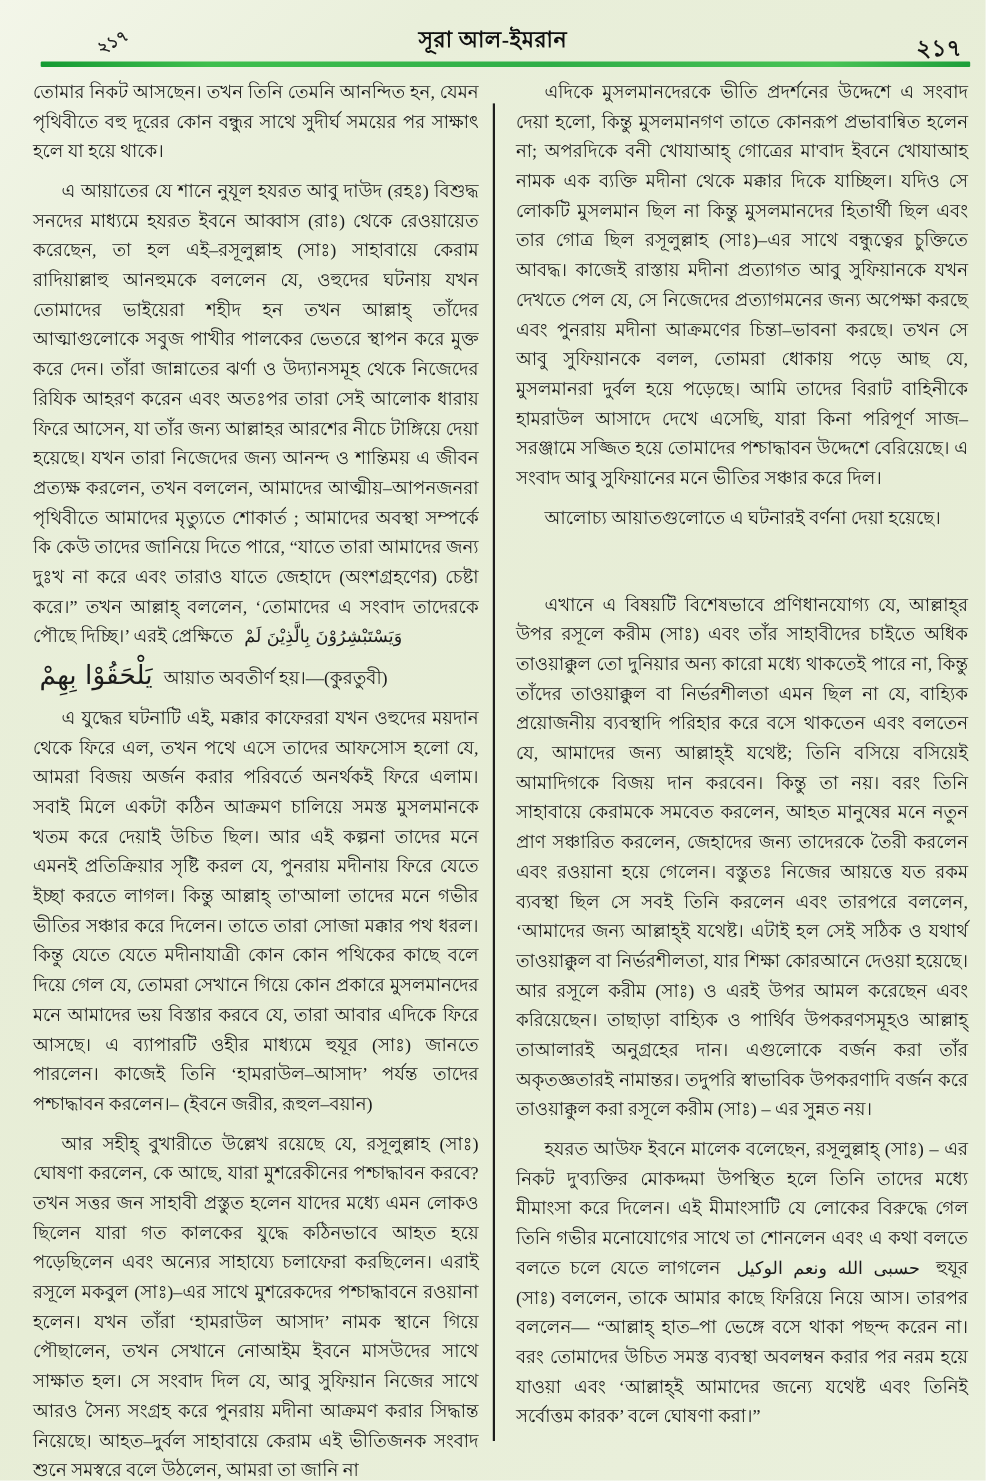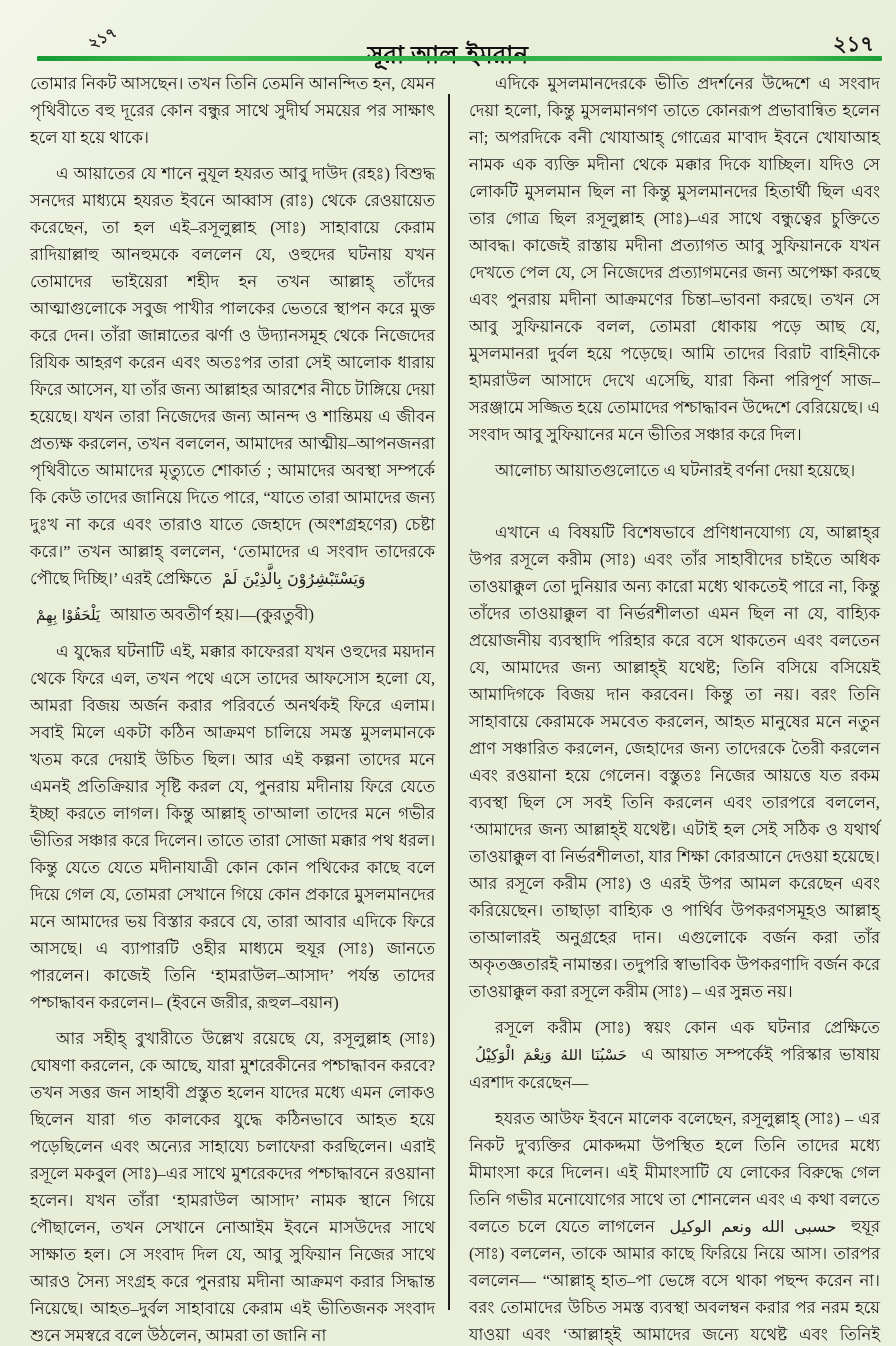--- a/index.html
+++ b/index.html
@@ -14,23 +14,23 @@
   .page{position:absolute;inset:0;}
   
   .header{position:absolute;top:0;left:0;right:0;height:62px;}
   .pn-left{
     position:absolute;left:88px;top:26px;
     font-size:15px;font-weight:bold;
     transform:rotate(-28deg);
     color:#222;
   }
   .title{
-    position:absolute;left:0;right:0;top:36px;
+    position:absolute;left:0;right:0;top:21px;
     text-align:center;
-    font-size:24px;font-weight:bold;color:#101010;
+    font-size:20px;font-weight:bold;color:#101010;
     letter-spacing:.5px;
   }
   .pn-right{
     position:absolute;right:22px;top:28px;
     font-size:21px;font-weight:bold;color:#161616;
   }
   .green-rule{
     position:absolute;left:37px;right:14px;top:56px;height:5px;
     background:linear-gradient(90deg,#159a33,#3fbf4e 18%,#2fae47 55%,#48c355 85%,#1d9e3a);
     border-radius:1px;
@@ -50,29 +50,29 @@
   .col-left{padding-right:6px;}
   .col-right{padding-left:12px;width:420px;}
   .divider{
     width:2px;
     background:#1d1d1d;
     margin:24px 7px 36px 7px;
   }
   p{margin:0 0 9px 0;}
   p.indent{text-indent:26px;}
   p.no-indent{text-indent:0;}
-  .gap-before{margin-top:35px;}
+  .gap-before{margin-top:52px;}
   .ar{
     font-family:"DejaVu Sans",sans-serif;
     direction:rtl;unicode-bidi:embed;
     font-size:16px;
     padding:0 6px;
     white-space:nowrap;
   }
-  .ar-big{font-size:15px;}
+  .ar-big{font-size:24px;}
 </style>
 </head>
 <body>
 
 <div class="page">
 
   <div class="header">
     <div class="pn-left">২১৭</div>
     <div class="title">সূরা আল-ইমরান</div>
     <div class="pn-right">২১৭</div>
@@ -88,19 +88,18 @@
       <p class="indent">এ যুদ্ধের ঘটনাটি এই, মক্কার কাফেররা যখন ওহুদের ময়দান থেকে ফিরে এল, তখন পথে এসে তাদের আফসোস হলো যে, আমরা বিজয় অর্জন করার পরিবর্তে অনর্থকই ফিরে এলাম। সবাই মিলে একটা কঠিন আক্রমণ চালিয়ে সমস্ত মুসলমানকে খতম করে দেয়াই উচিত ছিল। আর এই কল্পনা তাদের মনে এমনই প্রতিক্রিয়ার সৃষ্টি করল যে, পুনরায় মদীনায় ফিরে যেতে ইচ্ছা করতে লাগল। কিন্তু আল্লাহ্‌ তা'আলা তাদের মনে গভীর ভীতির সঞ্চার করে দিলেন। তাতে তারা সোজা মক্কার পথ ধরল। কিন্তু যেতে যেতে মদীনাযাত্রী কোন কোন পথিকের কাছে বলে দিয়ে গেল যে, তোমরা সেখানে গিয়ে কোন প্রকারে মুসলমানদের মনে আমাদের ভয় বিস্তার করবে যে, তারা আবার এদিকে ফিরে আসছে। এ ব্যাপারটি ওহীর মাধ্যমে হুযূর (সাঃ) জানতে পারলেন। কাজেই তিনি ‘হামরাউল–আসাদ’ পর্যন্ত তাদের পশ্চাদ্ধাবন করলেন।– (ইবনে জরীর, রূহুল–বয়ান)</p>
       <p class="indent"><span>আর সহীহ্‌ বুখারীতে উল্লেখ রয়েছে যে, রসূলুল্লাহ (সাঃ) ঘোষণা করলেন, কে আছে, যারা মুশরেকীনের পশ্চাদ্ধাবন করবে? তখন সত্তর জন সাহাবী প্রস্তুত হলেন যাদের মধ্যে এমন লোকও ছিলেন যারা গত কালকের যুদ্ধে কঠিনভাবে আহত হয়ে পড়েছিলেন এবং অন্যের সাহায্যে চলাফেরা করছিলেন। এরাই রসূলে মকবুল (সাঃ)–এর সাথে মুশরেকদের পশ্চাদ্ধাবনে রওয়ানা হলেন। যখন তাঁরা ‘হামরাউল আসাদ’ নামক স্থানে গিয়ে পৌছালেন, তখন সেখানে নোআইম ইবনে মাসউদের সাথে সাক্ষাত হল। সে সংবাদ দিল যে, আবু সুফিয়ান নিজের সাথে আরও সৈন্য সংগ্রহ করে পুনরায় মদীনা আক্রমণ করার সিদ্ধান্ত নিয়েছে। আহত–দুর্বল সাহাবায়ে কেরাম এই ভীতিজনক সংবাদ শুনে সমস্বরে বলে উঠলেন, আমরা তা জানি না</span>  </p>
     </div>
 
     <div class="divider"></div>
 
     <div class="col col-right">
       <p class="indent">এদিকে মুসলমানদেরকে ভীতি প্রদর্শনের উদ্দেশে এ সংবাদ দেয়া হলো, কিন্তু মুসলমানগণ তাতে কোনরূপ প্রভাবান্বিত হলেন না; অপরদিকে বনী খোযাআহ্‌ গোত্রের মা'বাদ ইবনে খোযাআহ নামক এক ব্যক্তি মদীনা থেকে মক্কার দিকে যাচ্ছিল। যদিও সে লোকটি মুসলমান ছিল না কিন্তু মুসলমানদের হিতার্থী ছিল এবং তার গোত্র ছিল রসূলুল্লাহ (সাঃ)–এর সাথে বন্ধুত্বের চুক্তিতে আবদ্ধ। কাজেই রাস্তায় মদীনা প্রত্যাগত আবু সুফিয়ানকে যখন দেখতে পেল যে, সে নিজেদের প্রত্যাগমনের জন্য অপেক্ষা করছে এবং পুনরায় মদীনা আক্রমণের চিন্তা–ভাবনা করছে। তখন সে আবু সুফিয়ানকে বলল, তোমরা ধোকায় পড়ে আছ যে, মুসলমানরা দুর্বল হয়ে পড়েছে। আমি তাদের বিরাট বাহিনীকে হামরাউল আসাদে দেখে এসেছি, যারা কিনা পরিপূর্ণ সাজ–সরঞ্জামে সজ্জিত হয়ে তোমাদের পশ্চাদ্ধাবন উদ্দেশে বেরিয়েছে। এ সংবাদ আবু সুফিয়ানের মনে ভীতির সঞ্চার করে দিল।</p>
       <p class="indent">আলোচ্য আয়াতগুলোতে এ ঘটনারই বর্ণনা দেয়া হয়েছে।</p>
       <p class="indent gap-before">এখানে এ বিষয়টি বিশেষভাবে প্রণিধানযোগ্য যে, আল্লাহ্‌র উপর রসূলে করীম (সাঃ) এবং তাঁর সাহাবীদের চাইতে অধিক তাওয়াক্কুল তো দুনিয়ার অন্য কারো মধ্যে থাকতেই পারে না, কিন্তু তাঁদের তাওয়াক্কুল বা নির্ভরশীলতা এমন ছিল না যে, বাহ্যিক প্রয়োজনীয় ব্যবস্থাদি পরিহার করে বসে থাকতেন এবং বলতেন যে, আমাদের জন্য আল্লাহ্‌ই যথেষ্ট; তিনি বসিয়ে বসিয়েই আমাদিগকে বিজয় দান করবেন। কিন্তু তা নয়। বরং তিনি সাহাবায়ে কেরামকে সমবেত করলেন, আহত মানুষের মনে নতুন প্রাণ সঞ্চারিত করলেন, জেহাদের জন্য তাদেরকে তৈরী করলেন এবং রওয়ানা হয়ে গেলেন। বস্তুতঃ নিজের আয়ত্তে যত রকম ব্যবস্থা ছিল সে সবই তিনি করলেন এবং তারপরে বললেন, ‘আমাদের জন্য আল্লাহ্‌ই যথেষ্ট। এটাই হল সেই সঠিক ও যথার্থ তাওয়াক্কুল বা নির্ভরশীলতা, যার শিক্ষা কোরআনে দেওয়া হয়েছে। আর রসূলে করীম (সাঃ) ও এরই উপর আমল করেছেন এবং করিয়েছেন। তাছাড়া বাহ্যিক ও পার্থিব উপকরণসমূহও আল্লাহ্‌ তাআলারই অনুগ্রহের দান। এগুলোকে বর্জন করা তাঁর অকৃতজ্ঞতারই নামান্তর। তদুপরি স্বাভাবিক উপকরণাদি বর্জন করে তাওয়াক্কুল করা রসূলে করীম (সাঃ) – এর সুন্নত নয়।</p>
-      <p class="indent"><span>রসূলে করীম (সাঃ) স্বয়ং কোন এক ঘটনার প্রেক্ষিতে</span> <span class="ar ar-big">حَسْبُنَا اللهُ وَنِعْمَ الْوَكِيْلُ</span> <span>এ আয়াত সম্পর্কেই পরিস্কার ভাষায় এরশাদ করেছেন—</span></p>
       <p class="indent"><span>হযরত আউফ ইবনে মালেক বলেছেন, রসূলুল্লাহ্‌ (সাঃ) – এর নিকট দু'ব্যক্তির মোকদ্দমা উপস্থিত হলে তিনি তাদের মধ্যে মীমাংসা করে দিলেন। এই মীমাংসাটি যে লোকের বিরুদ্ধে গেল তিনি গভীর মনোযোগের সাথে তা শোনলেন এবং এ কথা বলতে বলতে চলে যেতে লাগলেন</span> <span class="ar">حسبى الله ونعم الوكيل</span> <span>হুযূর (সাঃ) বললেন, তাকে আমার কাছে ফিরিয়ে নিয়ে আস। তারপর বললেন— “আল্লাহ্‌ হাত–পা ভেঙ্গে বসে থাকা পছন্দ করেন না। বরং তোমাদের উচিত সমস্ত ব্যবস্থা অবলম্বন করার পর নরম হয়ে যাওয়া এবং ‘আল্লাহ্‌ই আমাদের জন্যে যথেষ্ট এবং তিনিই সর্বোত্তম কারক’ বলে ঘোষণা করা।”</span></p>
     </div>
 
   </div>
 
 </div>
 
 </body></html>

